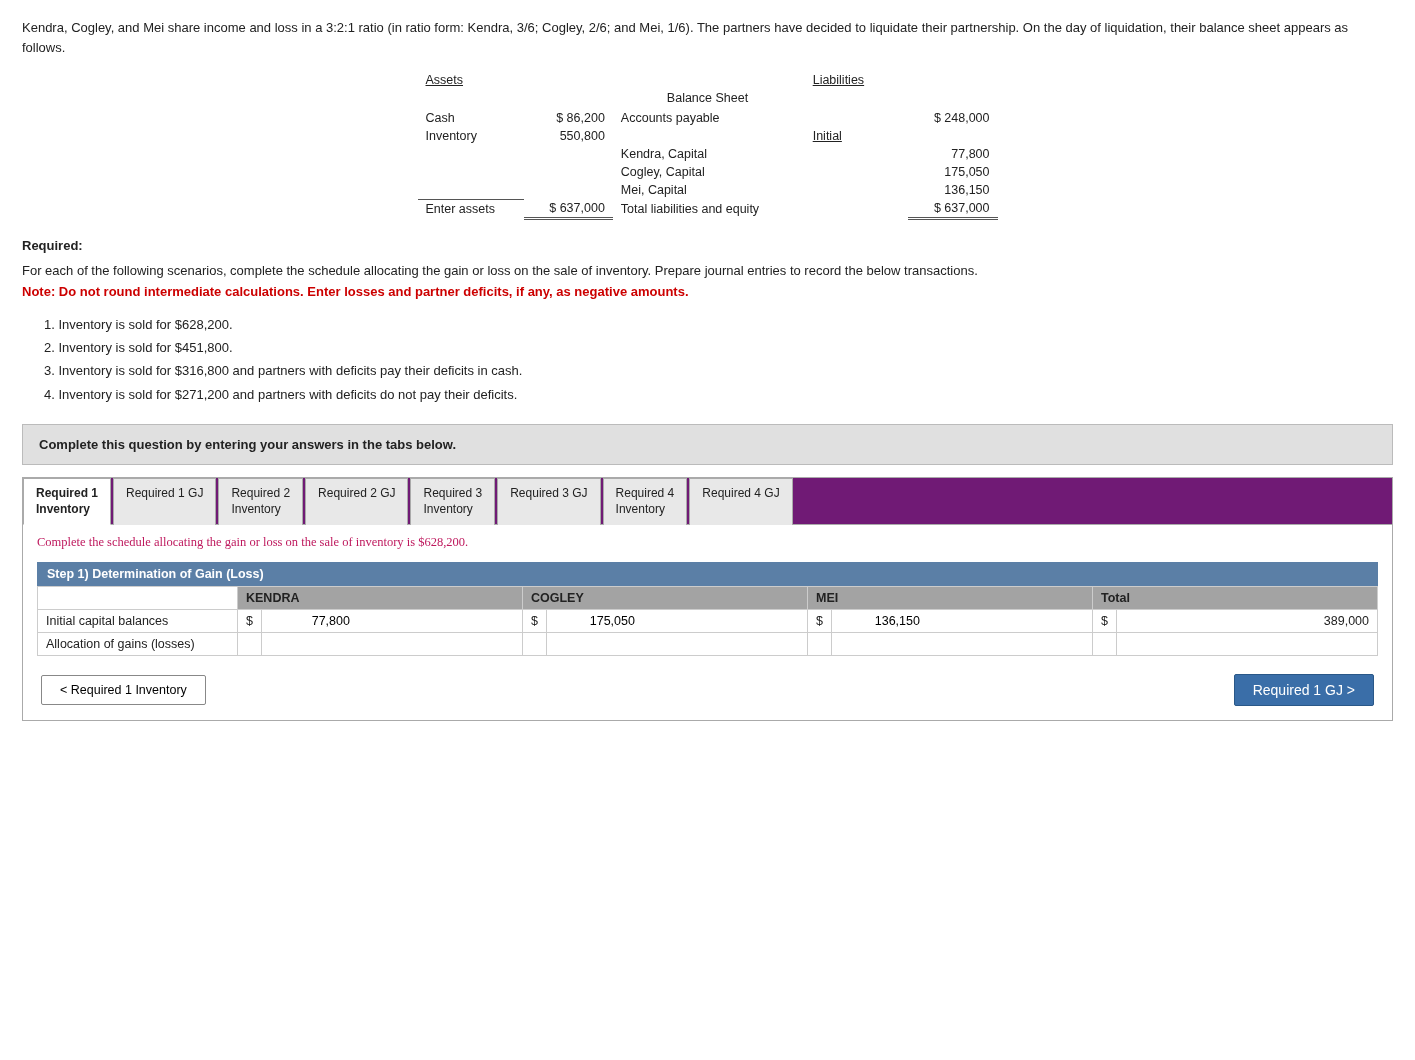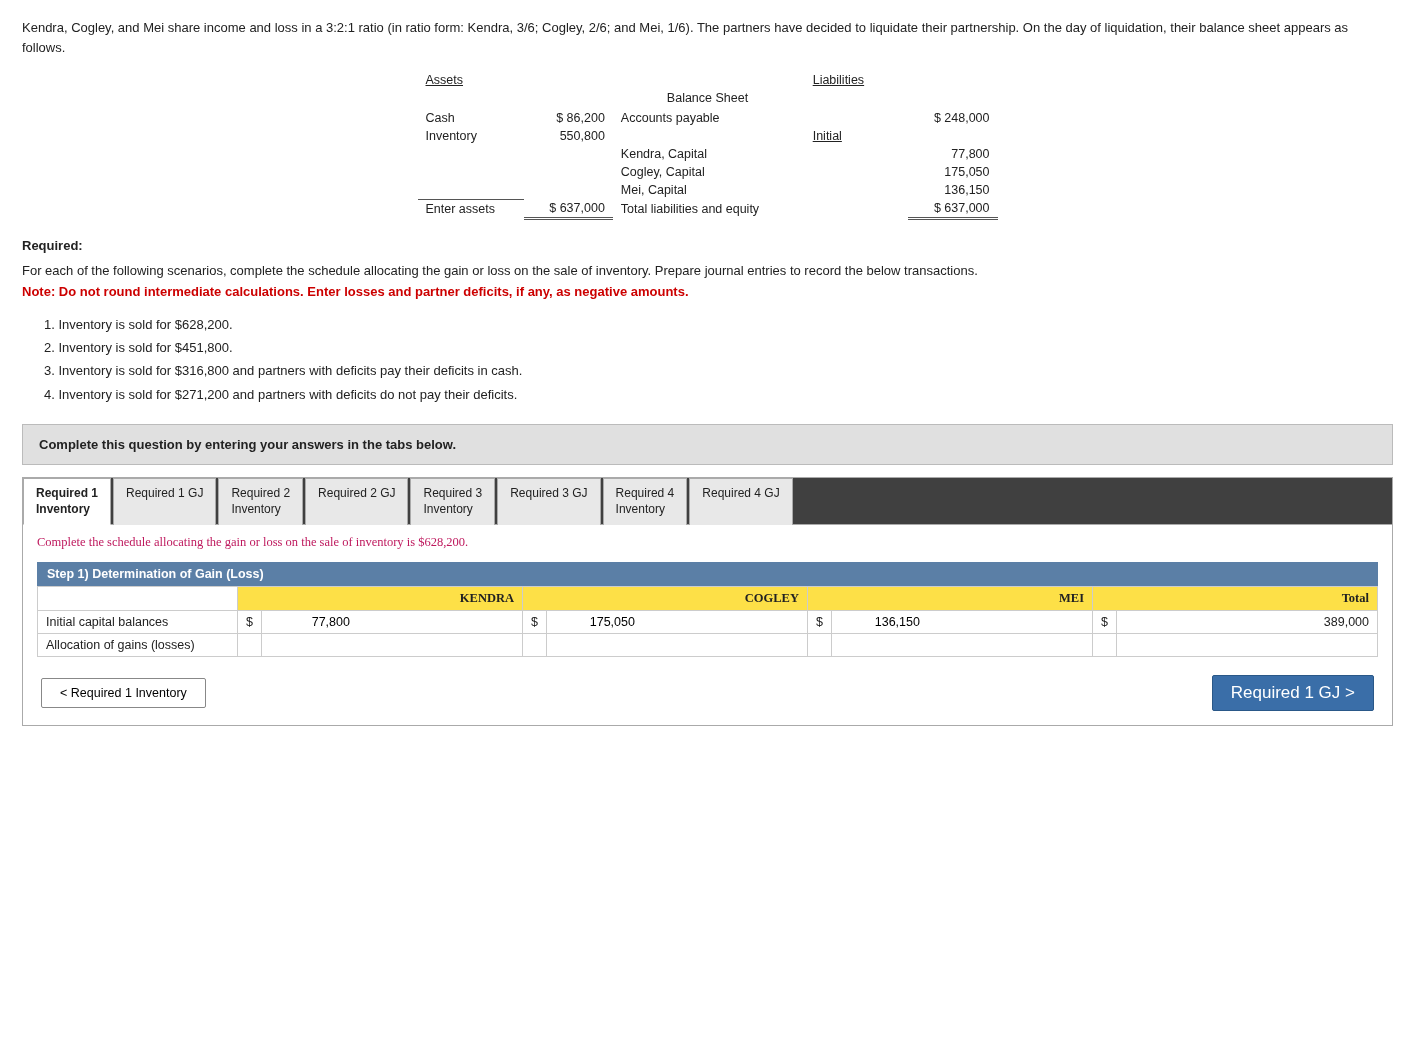--- a/index.html
+++ b/index.html
@@ -45,21 +45,21 @@
       margin-bottom: 12px;
       font-weight: bold;
       font-size: 13px;
     }
     
     .tabs-container { border: 1px solid #aaa; margin-bottom: 0; }
     .tabs-row {
       display: flex;
       flex-wrap: wrap;
       border-bottom: 1px solid #aaa;
-      background: #404040;
+      background: #701a75;
       gap: 0;
     }
     .tab {
       padding: 7px 12px;
       border: 1px solid #aaa;
       border-bottom: none;
       cursor: pointer;
       background: #e8e8e8;
       font-size: 12px;
       margin-right: 2px;
@@ -102,25 +102,24 @@
       width: 100%;
       font-size: 12.5px;
       background: transparent;
     }
     .cell-input {
       width: 100px;
       text-align: right;
     }
     .cell-label { min-width: 220px; }
     .col-header {
-      background: #fde047;
+      background: #a3a3a3;
       font-weight: bold;
-      text-align: right;
+      text-align: left;
       font-size: 12px;
-      font-family: Liberation Serif, serif;
     }
     .text-right { text-align: right; }
     .dollar-sign { width: 16px; text-align: right; padding-right: 2px; }
     
     .bottom-nav {
       display: flex;
       justify-content: space-between;
       align-items: center;
       margin-top: 18px;
       padding: 0 4px;
@@ -131,21 +130,21 @@
       padding: 7px 18px;
       font-size: 12.5px;
       cursor: pointer;
       border-radius: 2px;
     }
     .nav-btn-blue {
       background: #3a6ea8;
       color: #fff;
       border: 1px solid #2a5888;
       padding: 7px 18px;
-      font-size: 17px;
+      font-size: 14px;
       cursor: pointer;
       border-radius: 2px;
     }
     .input-cell {
       background: #fff;
       border: none;
       padding: 0;
     }
   </style>
 </head>

